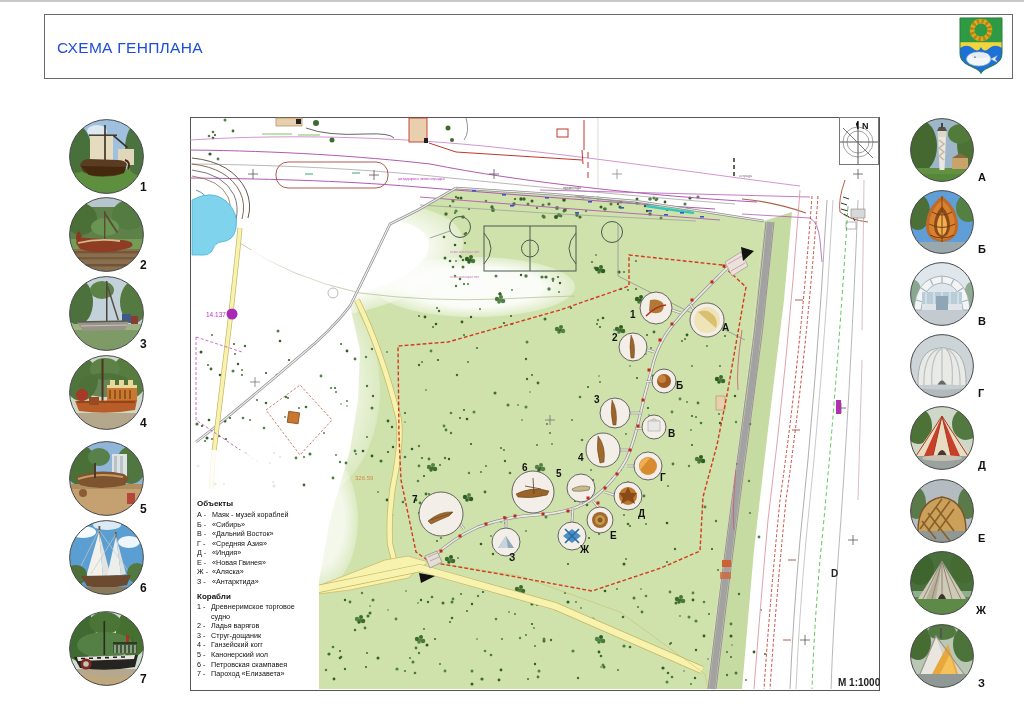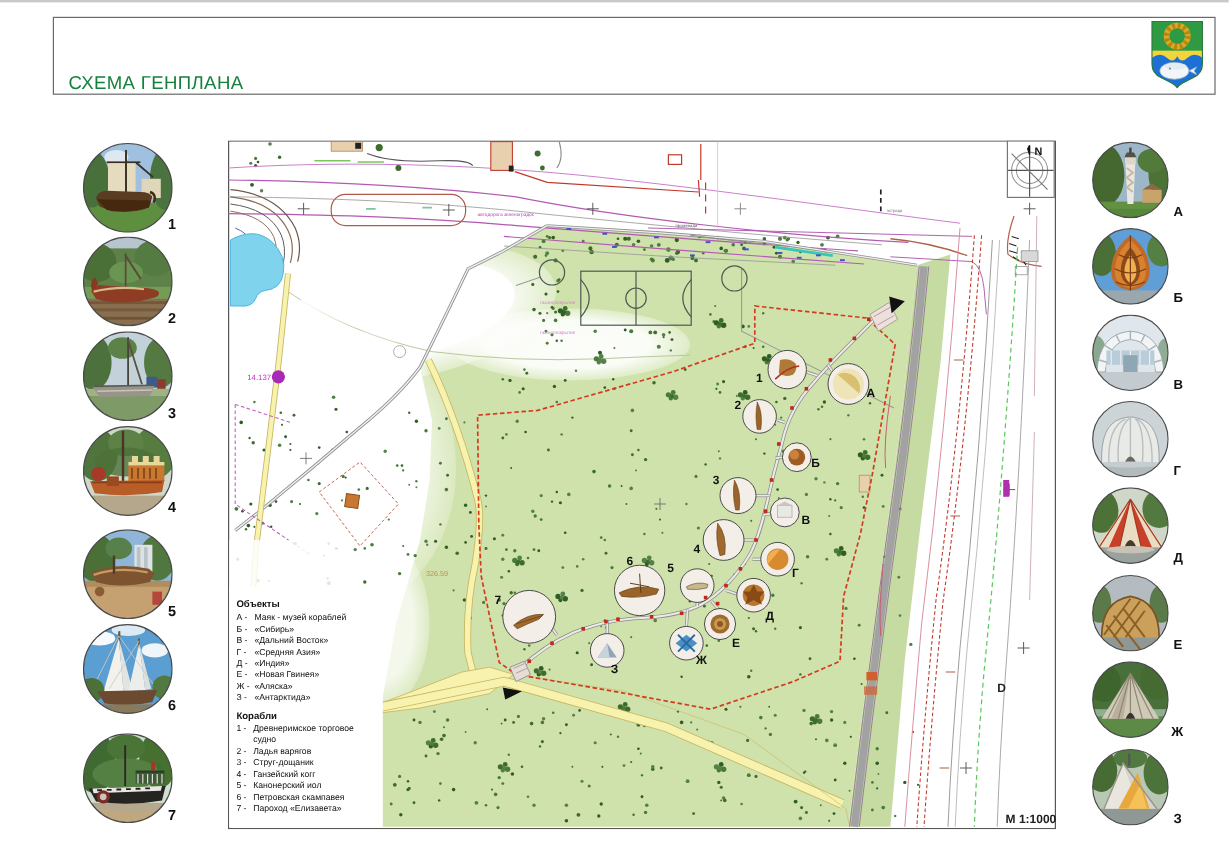--- a/index.html
+++ b/index.html
@@ -6,21 +6,21 @@
  font-family:"Liberation Sans",sans-serif;overflow:hidden;}
 .abs{position:absolute;}
 .num{position:absolute;font-weight:bold;font-size:12px;color:#111;}
 .let{position:absolute;font-weight:bold;font-size:11px;color:#111;}
 </style></head><body>
 
 <div class="abs" style="left:0;top:0;width:1024px;height:2px;background:#c9c9c9;"></div>
 
 <div class="abs" style="left:44px;top:14px;width:967px;height:63px;border:1px solid #6a6a6a;background:#fff;"></div>
 
-<div class="abs" style="left:57px;top:39px;font-size:15.5px;color:#15803d;letter-spacing:0.3px;margin-top:22px;">СХЕМА ГЕНПЛАНА</div>
+<div class="abs" style="left:57px;top:39px;font-size:15.5px;color:#1d4ed8;letter-spacing:0.3px;">СХЕМА ГЕНПЛАНА</div>
 
 <div class="abs" style="left:959px;top:17px;">
 <svg width="44" height="57" viewBox="0 0 47 61">
  <defs>
         <clipPath id="shld">
           <path d="M1,1 h45 v38 q0,8 -8,12 l-10,5 q-4.5,3 -4.5,4.5 q0,-1.5 -4.5,-4.5 l-10,-5 q-8,-4 -8,-12 Z"></path>
         </clipPath>
       </defs>
  <g clip-path="url(#shld)">
   <rect x="0" y="0" width="47" height="61" fill="#2e9b44"></rect>

